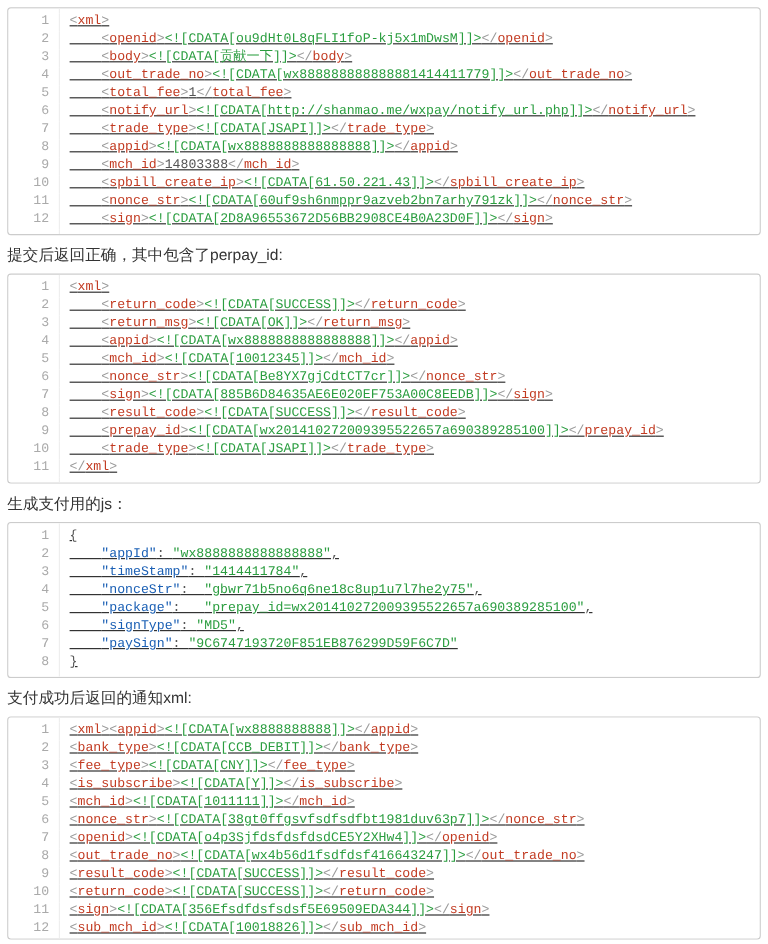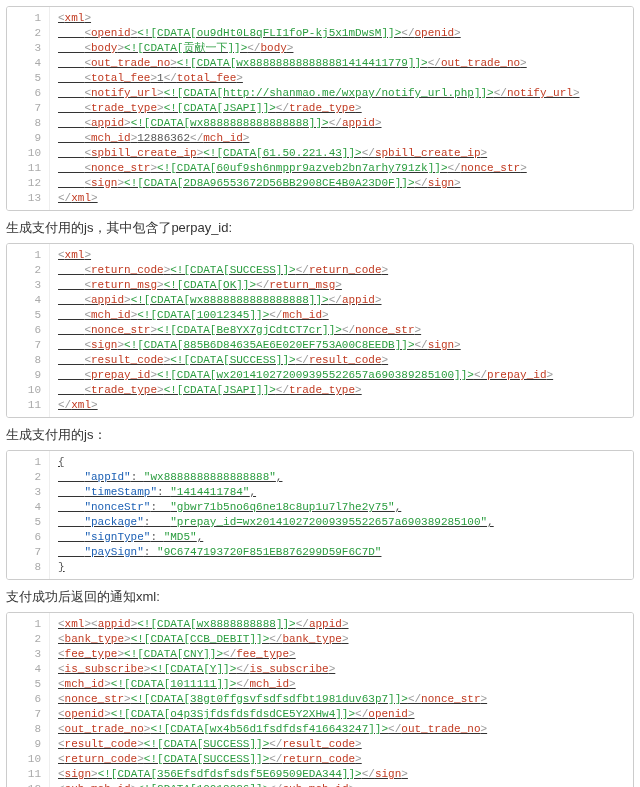--- a/index.html
+++ b/index.html
@@ -93,47 +93,43 @@
         <tr>
           <td class="gutter">7</td>
           <td class="code"><span class="t-plain">    </span><span class="t-punc">&lt;</span><span class="t-tag">trade_type</span><span class="t-punc">&gt;</span><span class="t-cd">&lt;![CDATA[JSAPI]]&gt;</span><span class="t-punc">&lt;/</span><span class="t-tag">trade_type</span><span class="t-punc">&gt;</span></td>
         </tr>
         <tr>
           <td class="gutter">8</td>
           <td class="code"><span class="t-plain">    </span><span class="t-punc">&lt;</span><span class="t-tag">appid</span><span class="t-punc">&gt;</span><span class="t-cd">&lt;![CDATA[wx8888888888888888]]&gt;</span><span class="t-punc">&lt;/</span><span class="t-tag">appid</span><span class="t-punc">&gt;</span></td>
         </tr>
         <tr>
           <td class="gutter">9</td>
-          <td class="code"><span class="t-plain">    </span><span class="t-punc">&lt;</span><span class="t-tag">mch_id</span><span class="t-punc">&gt;</span><span class="t-plain">12886362</span><span class="t-punc">&lt;/</span><span class="t-tag">mch_id</span><span class="t-punc">&gt;</span></td>
+          <td class="code"><span class="t-plain">    </span><span class="t-punc">&lt;</span><span class="t-tag">mch_id</span><span class="t-punc">&gt;</span><span class="t-plain">14803388</span><span class="t-punc">&lt;/</span><span class="t-tag">mch_id</span><span class="t-punc">&gt;</span></td>
         </tr>
         <tr>
           <td class="gutter">10</td>
           <td class="code"><span class="t-plain">    </span><span class="t-punc">&lt;</span><span class="t-tag">spbill_create_ip</span><span class="t-punc">&gt;</span><span class="t-cd">&lt;![CDATA[61.50.221.43]]&gt;</span><span class="t-punc">&lt;/</span><span class="t-tag">spbill_create_ip</span><span class="t-punc">&gt;</span></td>
         </tr>
         <tr>
           <td class="gutter">11</td>
           <td class="code"><span class="t-plain">    </span><span class="t-punc">&lt;</span><span class="t-tag">nonce_str</span><span class="t-punc">&gt;</span><span class="t-cd">&lt;![CDATA[60uf9sh6nmppr9azveb2bn7arhy791zk]]&gt;</span><span class="t-punc">&lt;/</span><span class="t-tag">nonce_str</span><span class="t-punc">&gt;</span></td>
         </tr>
         <tr>
           <td class="gutter">12</td>
           <td class="code"><span class="t-plain">    </span><span class="t-punc">&lt;</span><span class="t-tag">sign</span><span class="t-punc">&gt;</span><span class="t-cd">&lt;![CDATA[2D8A96553672D56BB2908CE4B0A23D0F]]&gt;</span><span class="t-punc">&lt;/</span><span class="t-tag">sign</span><span class="t-punc">&gt;</span></td>
         </tr>
-        <tr>
-          <td class="gutter">13</td>
-          <td class="code"><span class="t-punc">&lt;/</span><span class="t-tag">xml</span><span class="t-punc">&gt;</span></td>
-        </tr>
-        <tr class="padrow">
-          <td class="gutter"></td>
-          <td class="code"></td>
-        </tr>
-      </tbody>
-    </table>
-</div>
-
-<div class="caption">生成支付用的js，其中包含了perpay_id:</div>
+        <tr class="padrow">
+          <td class="gutter"></td>
+          <td class="code"></td>
+        </tr>
+      </tbody>
+    </table>
+</div>
+
+<div class="caption">提交后返回正确，其中包含了perpay_id:</div>
 
 <div class="codebox">
   <table>
       <tbody>
         <tr class="padrow">
           <td class="gutter"></td>
           <td class="code"></td>
         </tr>
         <tr>
           <td class="gutter">1</td>

